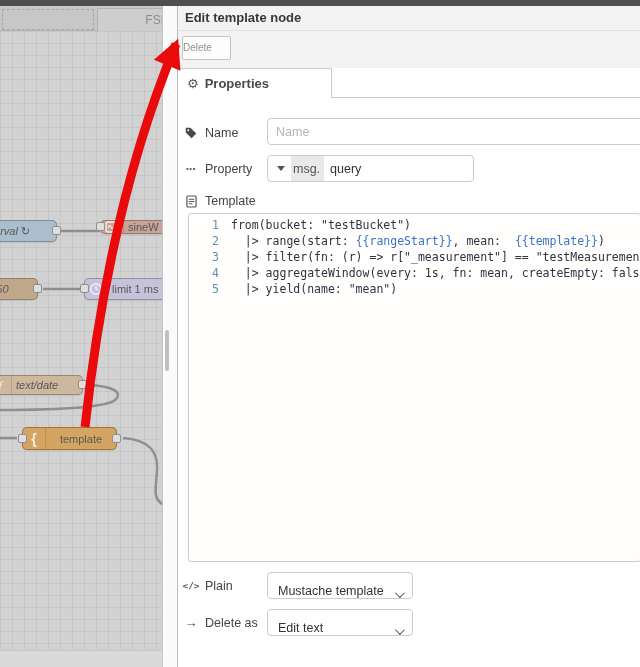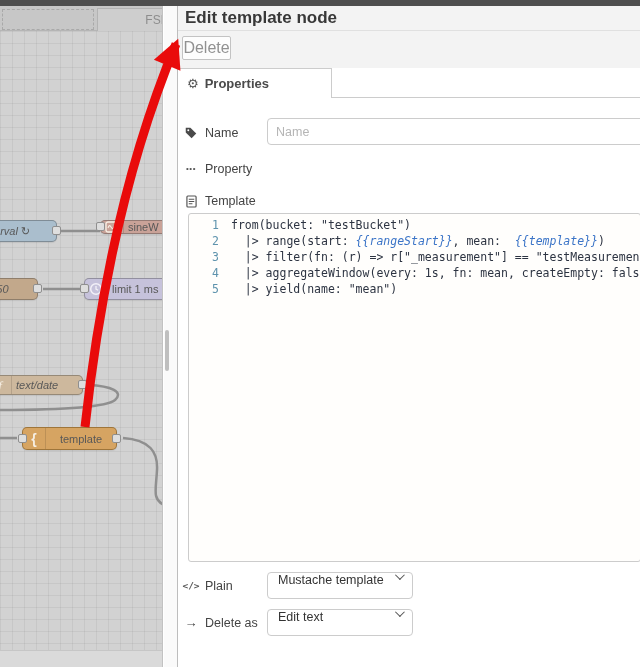--- a/index.html
+++ b/index.html
@@ -36,24 +36,24 @@
   .glyph-brace { color:#f6efe4; font-weight:bold; font-size:14px; line-height:1; }
   .glyph-f { color:#f6efe4; font-style:italic; font-family:"Liberation Serif", serif; font-size:13px; line-height:1; }
 
   
   .vstrip { position:absolute; left:164px; top:6px; width:13px; height:661px; background:#fafafa; }
   .vthumb { position:absolute; left:165px; top:330px; width:4px; height:41px; background:#bfbfbf; border-radius:2px; }
 
   
   .dialog { position:absolute; left:177px; top:0; width:463px; height:667px; background:#fff; border-left:1px solid #bdbdbd; }
   .dlg-header { position:absolute; left:0; top:6px; right:0; height:25px; background:#f3f3f3; border-bottom:1px solid #e0e0e0;
-                font-size:17px; font-weight:bold; color:#383838; line-height:24px; padding-left:7px; }
+                font-size:13px; font-weight:bold; color:#383838; line-height:24px; padding-left:7px; }
   .btnrow { position:absolute; left:0; top:31px; right:0; height:37px; background:#f3f3f3; }
   .btn-delete { position:absolute; left:4px; top:5px; width:49px; height:24px; background:#fdfdfd; border:1px solid #c3c3c3;
-                border-radius:2px; color:#919191; font-size:16px; text-align:center; line-height:22px; cursor:pointer; }
+                border-radius:2px; color:#919191; font-size:10px; text-align:left; line-height:22px; cursor:pointer; }
   .proptab { position:absolute; left:0; top:68px; width:154px; height:30px; background:#fff; border-top:1px solid #ccc; border-right:1px solid #ccc;
              display:flex; align-items:center; gap:6px; padding-left:9px; font-size:13px; font-weight:bold; color:#4a4a4a; }
   .proptab .gear { font-size:13px; color:#555; font-weight:normal; font-family:"DejaVu Sans", sans-serif; }
   .tabrule { position:absolute; left:154px; top:97px; right:0; border-top:1px solid #ccc; }
 
   .frow { position:absolute; display:flex; align-items:center; gap:7px; font-size:12.5px; color:#444; }
   .ficon { display:inline-flex; align-items:center; justify-content:center; width:14px; color:#555; }
   .icon-ellipsis { font-size:8px; letter-spacing:0.5px; color:#555; }
   .icon-code { font-family:"DejaVu Sans Mono", monospace; font-size:9.5px; font-weight:bold; color:#555; }
   .icon-arrow { font-size:13px; color:#444; }
@@ -67,24 +67,24 @@
                 margin:0 6px 0 9px; }
   .msg-chip { background:#e9e9e9; color:#555; padding:6px 4px 6px 2px; align-self:stretch; display:flex; align-items:center; }
   .prop-value { color:#333; padding-left:6px; }
 
   .editor { position:absolute; left:10px; top:213px; width:453px; height:349px; background:#fffefc;
             border:1px solid #ccc; border-radius:3px; overflow:hidden;
             font-family:"DejaVu Sans Mono", monospace; font-size:11.5px; padding-top:3px; cursor:text; }
   .code-line { display:flex; height:16px; line-height:16px; white-space:pre; }
   .code-line .ln { width:30px; text-align:right; color:#5e93ad; flex:0 0 30px; }
   .code-line .ctext { margin-left:12px; color:#2d3442; }
-  .mustache { color:#3b74c7;font-style:italic; }
+  .mustache { color:#3b74c7; }
 
   .fselect { position:absolute; height:27px; width:146px; border:1px solid #ccc; border-radius:4px; background:#fff;
-             font-size:12.5px; color:#333; display:flex; align-items:flex-start; padding:0 10px; cursor:pointer; }
+             font-size:12.5px; color:#333; display:flex; align-items:flex-end; padding:0 10px; cursor:pointer; }
   .fselect .sel-label { flex:1; }
   .chev { width:7px; height:7px; border-right:1.8px solid #555; border-bottom:1.8px solid #555; transform:rotate(45deg) translateY(-2px); }
 
   
   svg.arrow { position:absolute; left:0; top:0; width:640px; height:667px; z-index:40; pointer-events:none; }
 </style>
 </head>
 <body>
 
 <div id="root">
@@ -177,20 +177,25 @@
       <span>Name</span>
     </div>
     <div class="tinput" style="left:89px; top:118px; width:378px;">
       <span class="placeholder">Name</span>
     </div>
 
     <div class="frow" style="left:6px; top:155px; height:27px;">
       <span class="ficon icon-ellipsis">•••</span>
       <span>Property</span>
     </div>
+    <div class="prop-group" style="left:89px; top:155px; width:207px;">
+      <span class="caret-down"></span>
+      <span class="msg-chip">msg.</span>
+      <span class="prop-value">query</span>
+    </div>
 
     <div class="frow" style="left:6px; top:192px; height:18px;">
       <span class="ficon">
         <svg width="11" height="13" viewBox="0 0 12 14">
             <rect x="1" y="1" width="10" height="12" rx="1" fill="none" stroke="#555" stroke-width="1.3"></rect>
             <path d="M3 4.5h6M3 7h6M3 9.5h4" stroke="#555" stroke-width="1.1"></path>
           </svg>
       </span>
       <span>Template</span>
     </div>

